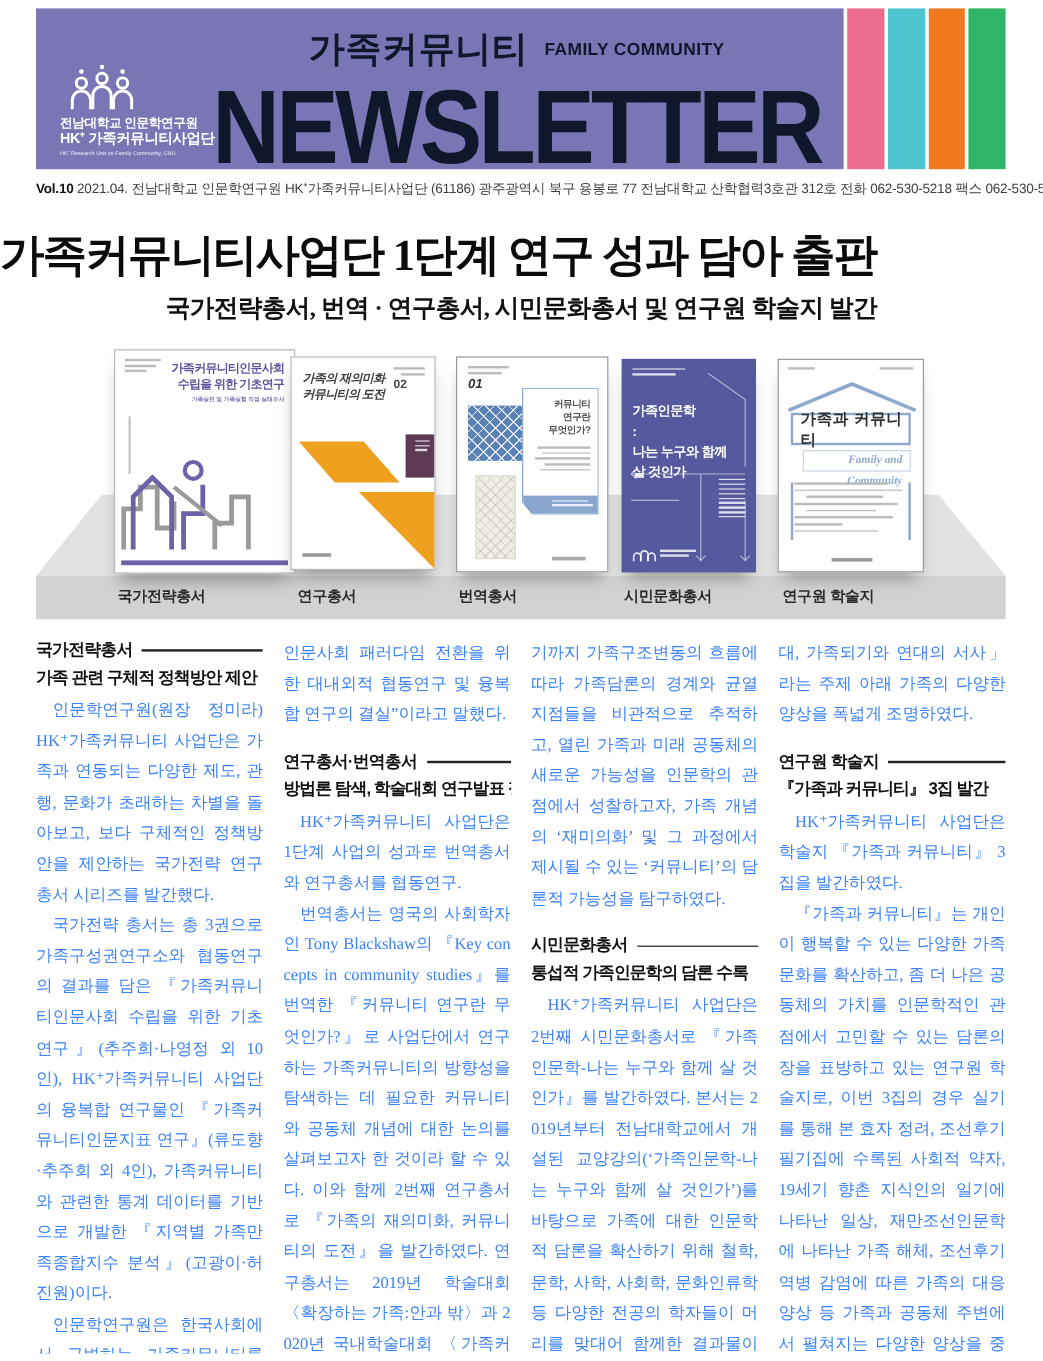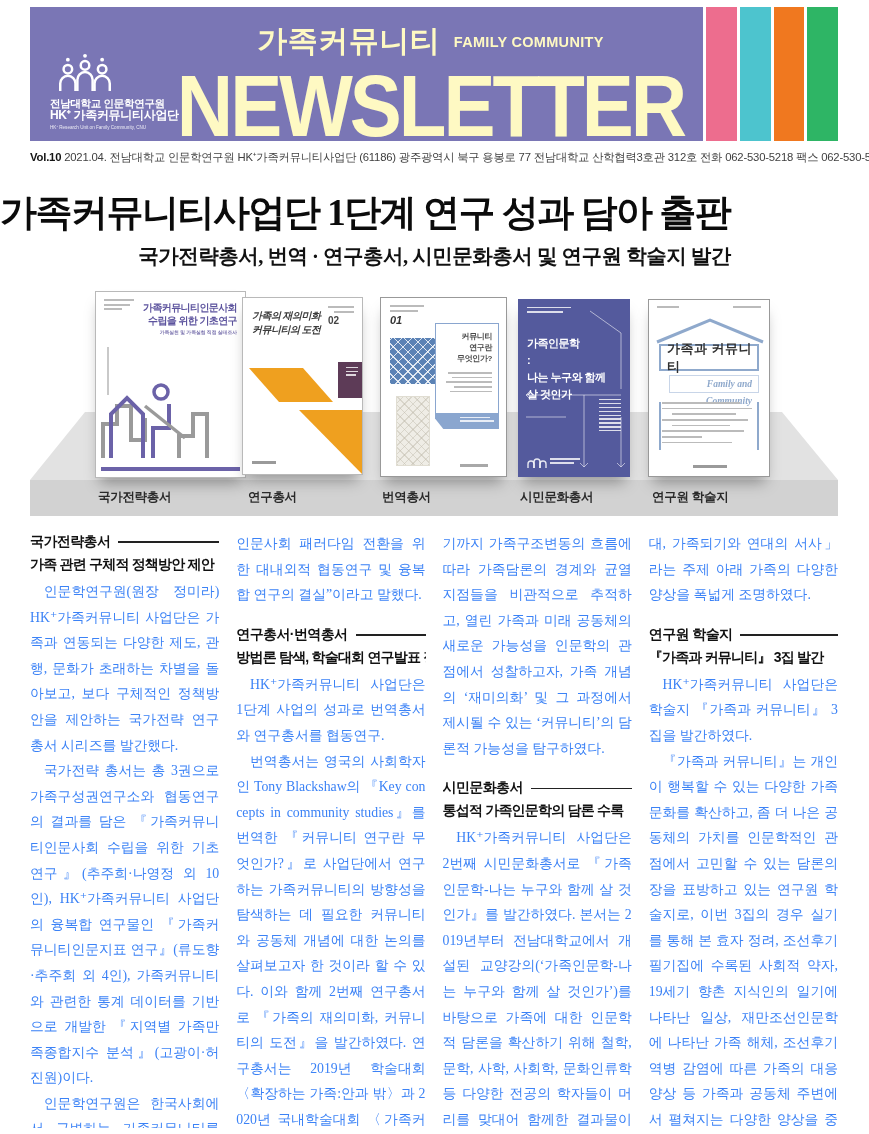--- a/index.html
+++ b/index.html
@@ -12,21 +12,21 @@
   .header-purple { position:relative; width:673px; background:#7a76b5; }
   .stripes { display:flex; gap:3px; margin-left:3px; flex:1; }
   .stripe { flex:1; }
 
   .logo { position:absolute; left:20px; top:46px; color:#fff; line-height:1.15; }
   .logo svg { display:block; margin-left:6px; }
   .logo-l1 { font-size:10.5px; font-weight:700; margin-top:4px; letter-spacing:-0.3px; }
   .logo-l2 { font-size:12px; font-weight:800; letter-spacing:-0.3px; }
   .logo-l3 { font-size:4.6px; font-weight:400; margin-top:2px; opacity:.85; }
 
-  .masthead { position:absolute; left:140px; right:12px; top:14px; text-align:center; color:#fef9c3; }
+  .masthead { position:absolute; left:140px; right:12px; top:14px; text-align:center; color:#0f172a; }
   .mast-kr { font-size:30px; font-weight:800; letter-spacing:0.5px; vertical-align:middle; }
   .mast-en { font-size:14.5px; font-weight:800; margin-left:9px; vertical-align:middle; letter-spacing:0.3px; }
   .mast-news { font-size:78px; font-weight:800; letter-spacing:-3px; line-height:1.02; margin-top:0px;
                transform:scaleY(1.12); transform-origin:center top; }
 
   .info-line { position:absolute; left:30px; right:30px; top:149px; text-align:center;
                font-size:11.3px; color:#3f3f3f; letter-spacing:-0.2px; white-space:nowrap; }
   .info-line .vol { font-weight:800; color:#141414; }
 
   

